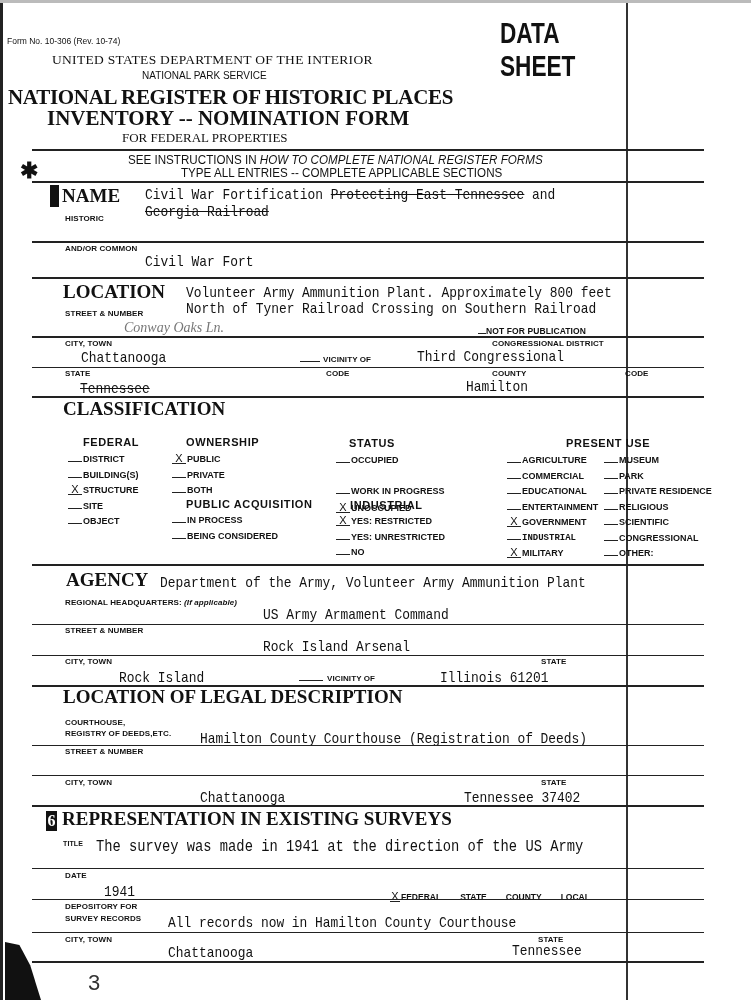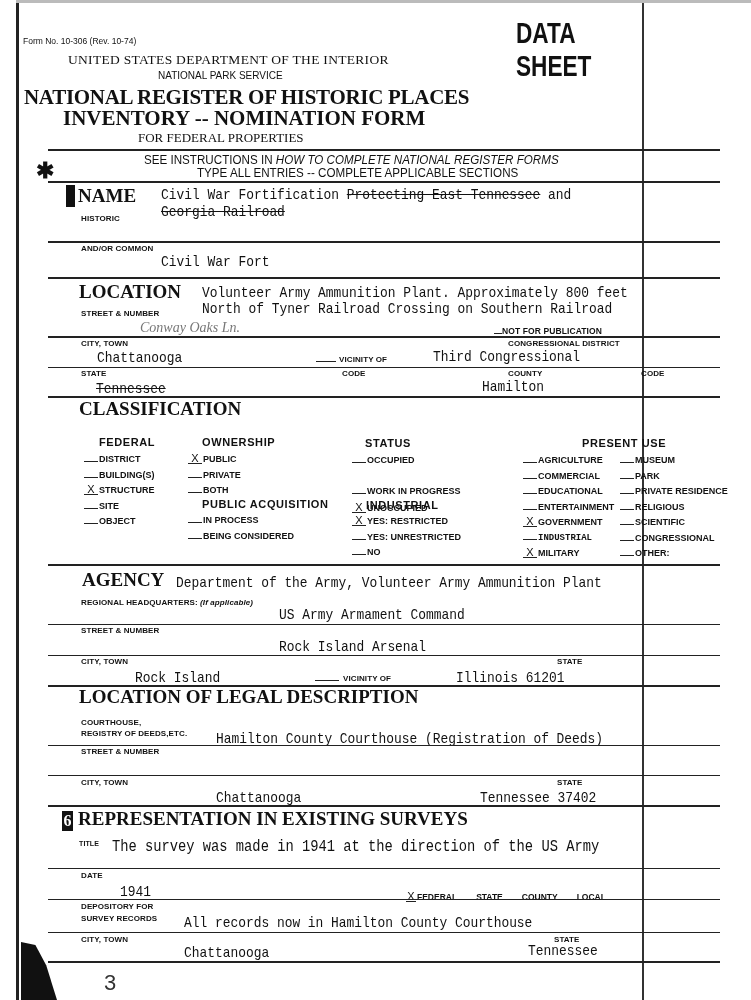--- a/index.html
+++ b/index.html
@@ -1,17 +1,17 @@
 <!DOCTYPE html>
 <html><head>
 <meta charset="utf-8">
 <style>
   html, body { margin:0; padding:0; }
   body { width:751px; height:1000px; background:#fff; position:relative; overflow:hidden; color:#111; }
-  .page { position:absolute; left:16px; top:0; width:634px; height:1000px; }
+  .page { position:absolute; left:0; top:0; width:634px; height:1000px; }
   .abs { position:absolute; }
   .serif { font-family:"Liberation Serif", "DejaVu Serif", serif; }
   .sans { font-family:"Liberation Sans", "DejaVu Sans", sans-serif; }
   .rule { position:absolute; height:2px; background:#222; }
   .rule.thin { height:1px; }
   .lbl { position:absolute; font-family:"Liberation Sans", sans-serif; font-size:8.5px; font-weight:bold; letter-spacing:0.1px; white-space:nowrap; }
   .typed { position:absolute; font-family:"Liberation Mono", "DejaVu Sans Mono", monospace; font-size:15px; white-space:nowrap; transform:scaleX(0.86); transform-origin:left top; }
   .section { position:absolute; font-family:"Liberation Serif", serif; font-weight:bold; font-size:19px; white-space:nowrap; }
   .opt { position:absolute; font-family:"Liberation Sans", sans-serif; font-size:9px; font-weight:bold; white-space:nowrap; }
   .opt .mark { display:inline-block; width:14px; border-bottom:1px solid #222; text-align:center; font-weight:normal; font-size:11px; line-height:9px; margin-right:1px; }

